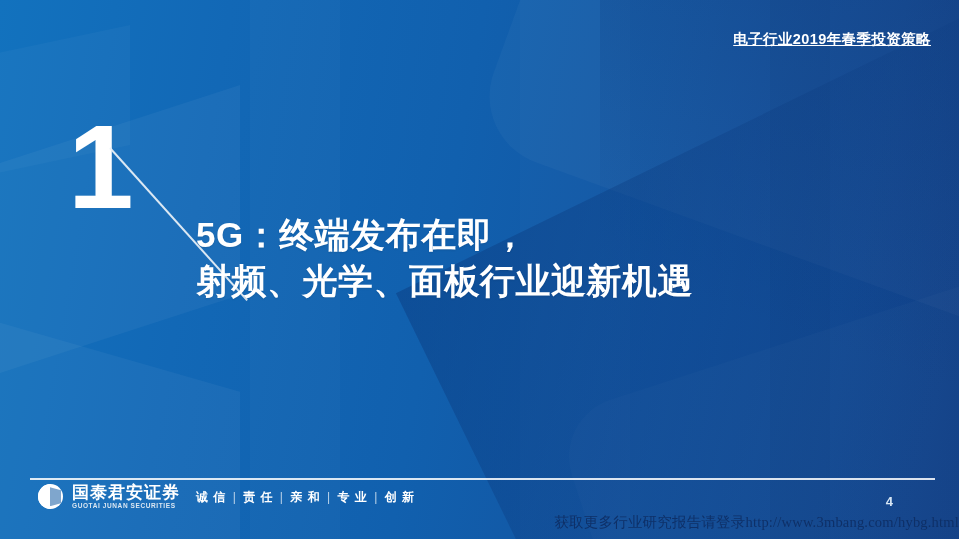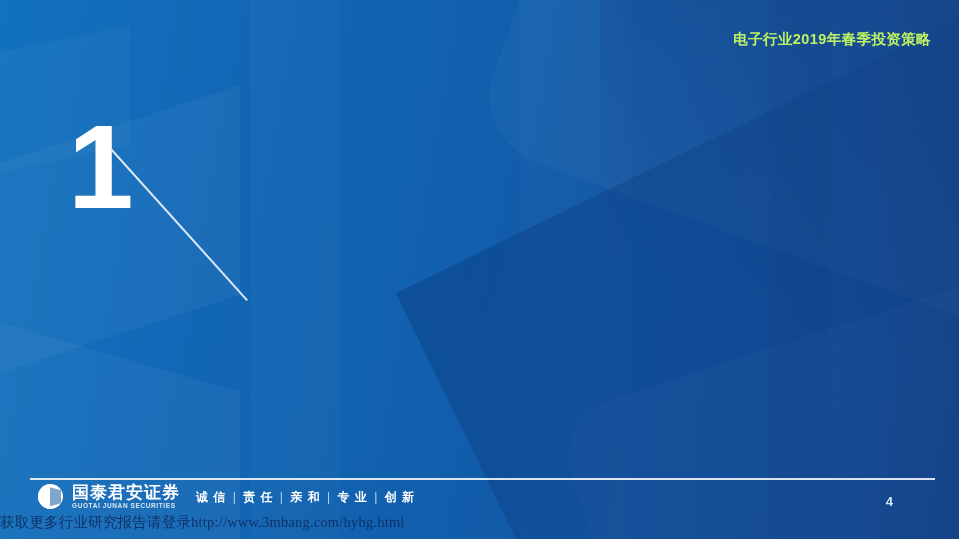--- a/index.html
+++ b/index.html
@@ -103,23 +103,24 @@
     transform: rotate(-18deg);
   }
 
   
   .header-title {
     position: absolute;
     top: 30px;
     right: 28px;
     font-size: 14.5px;
     font-weight: bold;
-    color: #bef264;
+    color: #ffffff;
     letter-spacing: 0.4px;
     white-space: nowrap;
+    text-decoration: underline;
   }
 
   
   .section-number {
     position: absolute;
     left: 68px;
     top: 108px;
     font-size: 118px;
     line-height: 1;
     font-weight: bold;
@@ -244,21 +245,21 @@
     font-size: 13px;
     font-weight: bold;
     color: #d7e6f4;
   }
 
   .watermark {
     position: absolute;
     left: 0;
     right: 0;
     bottom: 7px;
-    text-align: left;
+    text-align: right;
     font-family: "Liberation Serif", serif;
     font-size: 14.5px;
     color: #0e2f66;
     letter-spacing: 0.2px;
     opacity: 0.95;
   }
 </style>
 </head>
 <body>
 
@@ -275,20 +276,24 @@
   <div class="sheen sheen-3"></div>
   <div class="bg-wedge-right2"></div>
   <div class="bg-wedge-right"></div>
 
   <div class="header-title">电子行业2019年春季投资策略</div>
 
   <div class="section-number">1</div>
 
   <div class="slash"></div>
 
+  <div class="main-title">
+    <span class="line">5G：终端发布在即，</span>
+    <span class="line">射频、光学、面板行业迎新机遇</span>
+  </div>
 
   <div class="footer-rule"></div>
 
   <div class="footer-brand">
     <span class="logo-mark"></span>
     <span class="brand-text">
       <span class="brand-cn">国泰君安证券</span>
       <span class="brand-en">GUOTAI JUNAN SECURITIES</span>
     </span>
   </div>

